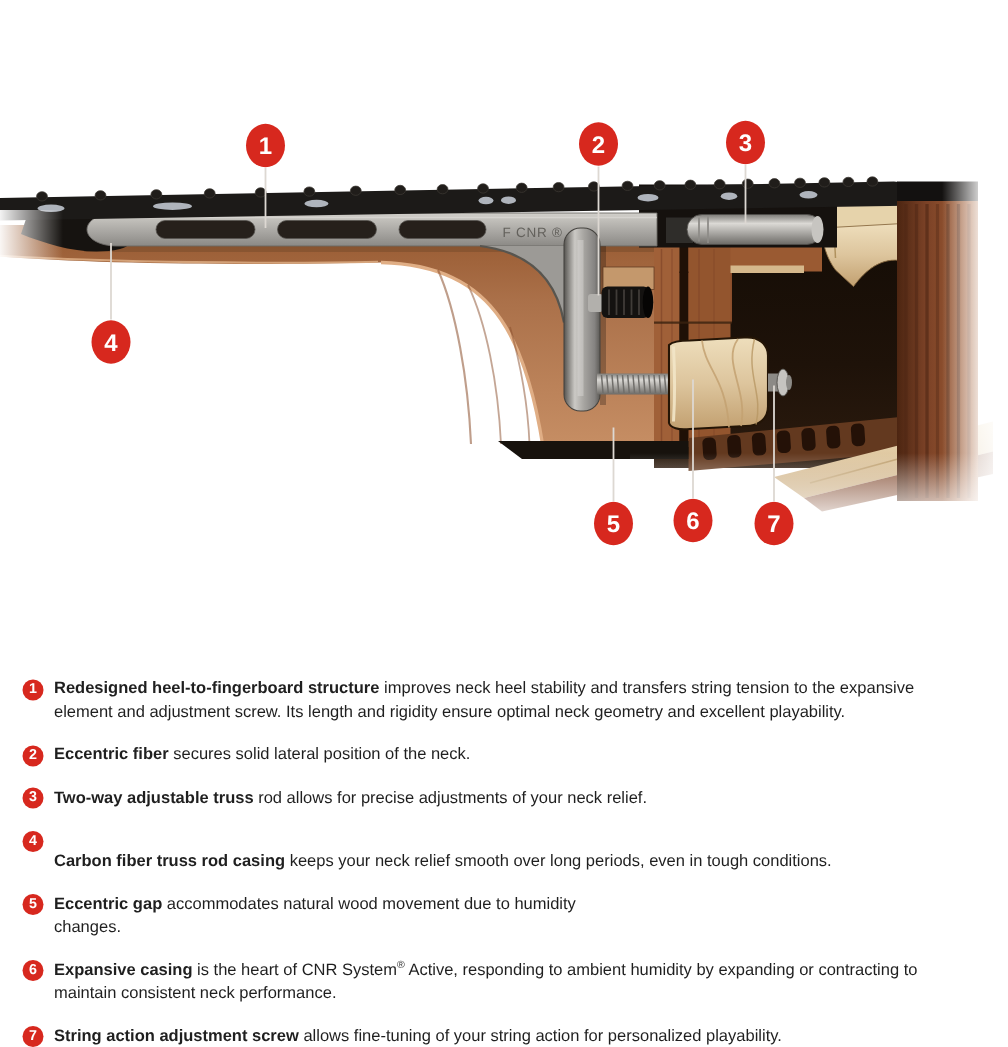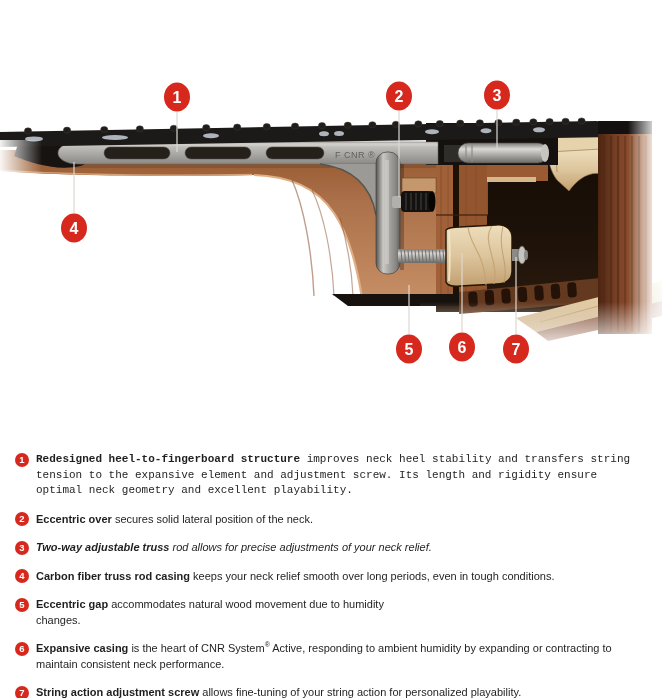--- a/index.html
+++ b/index.html
@@ -300,33 +300,33 @@
         <g>
           <ellipse cx="516" cy="349" rx="13" ry="14.5" fill="#d7281e"></ellipse>
           <text x="516" y="349" dy="0.36em" text-anchor="middle" font-family="Liberation Sans, sans-serif" font-size="16" font-weight="bold" fill="#ffffff">7</text>
         </g>
       </g>
   </svg>
 
   <div class="legend" id="legend">
       <div class="lrow">
         <span class="lbadge" style="background: rgb(215, 40, 30);">1</span>
-        <p class="ltext" style="color: rgb(31, 31, 31); font-family: Liberation Mono, monospace;"><b>Redesigned heel-to-fingerboard structure</b> improves neck heel stability and transfers string tension to the expansive element and adjustment screw. Its length and rigidity ensure optimal neck geometry and excellent playability.</p>
+        <p class="ltext" style="color: rgb(31, 31, 31);"><b>Redesigned heel-to-fingerboard structure</b> improves neck heel stability and transfers string tension to the expansive element and adjustment screw. Its length and rigidity ensure optimal neck geometry and excellent playability.</p>
       </div>
       <div class="lrow">
         <span class="lbadge" style="background: rgb(215, 40, 30);">2</span>
-        <p class="ltext" style="color: rgb(31, 31, 31);"><b>Eccentric over</b> secures solid lateral position of the neck.</p>
+        <p class="ltext" style="color: rgb(31, 31, 31);"><b>Eccentric fiber</b> secures solid lateral position of the neck.</p>
       </div>
       <div class="lrow">
         <span class="lbadge" style="background: rgb(215, 40, 30);">3</span>
-        <p class="ltext" style="color: rgb(31, 31, 31); font-style: italic;"><b>Two-way adjustable truss</b> rod allows for precise adjustments of your neck relief.</p>
+        <p class="ltext" style="color: rgb(31, 31, 31);"><b>Two-way adjustable truss</b> rod allows for precise adjustments of your neck relief.</p>
       </div>
       <div class="lrow">
         <span class="lbadge" style="background: rgb(215, 40, 30);">4</span>
-        <p class="ltext" style="color: rgb(31, 31, 31);"><b>Carbon fiber truss rod casing</b> keeps your neck relief smooth over long periods, even in tough conditions.</p>
+        <p class="ltext" style="color: rgb(31, 31, 31); margin-top: 14px;"><b>Carbon fiber truss rod casing</b> keeps your neck relief smooth over long periods, even in tough conditions.</p>
       </div>
       <div class="lrow">
         <span class="lbadge" style="background: rgb(215, 40, 30);">5</span>
         <p class="ltext narrow" style="color: rgb(31, 31, 31);"><b>Eccentric gap</b> accommodates natural wood movement due to humidity changes.</p>
       </div>
       <div class="lrow">
         <span class="lbadge" style="background: rgb(215, 40, 30);">6</span>
         <p class="ltext" style="color: rgb(31, 31, 31);"><b>Expansive casing</b> is the heart of CNR System<sup>®</sup> Active, responding to ambient humidity by expanding or contracting to maintain consistent neck performance.</p>
       </div>
       <div class="lrow">

